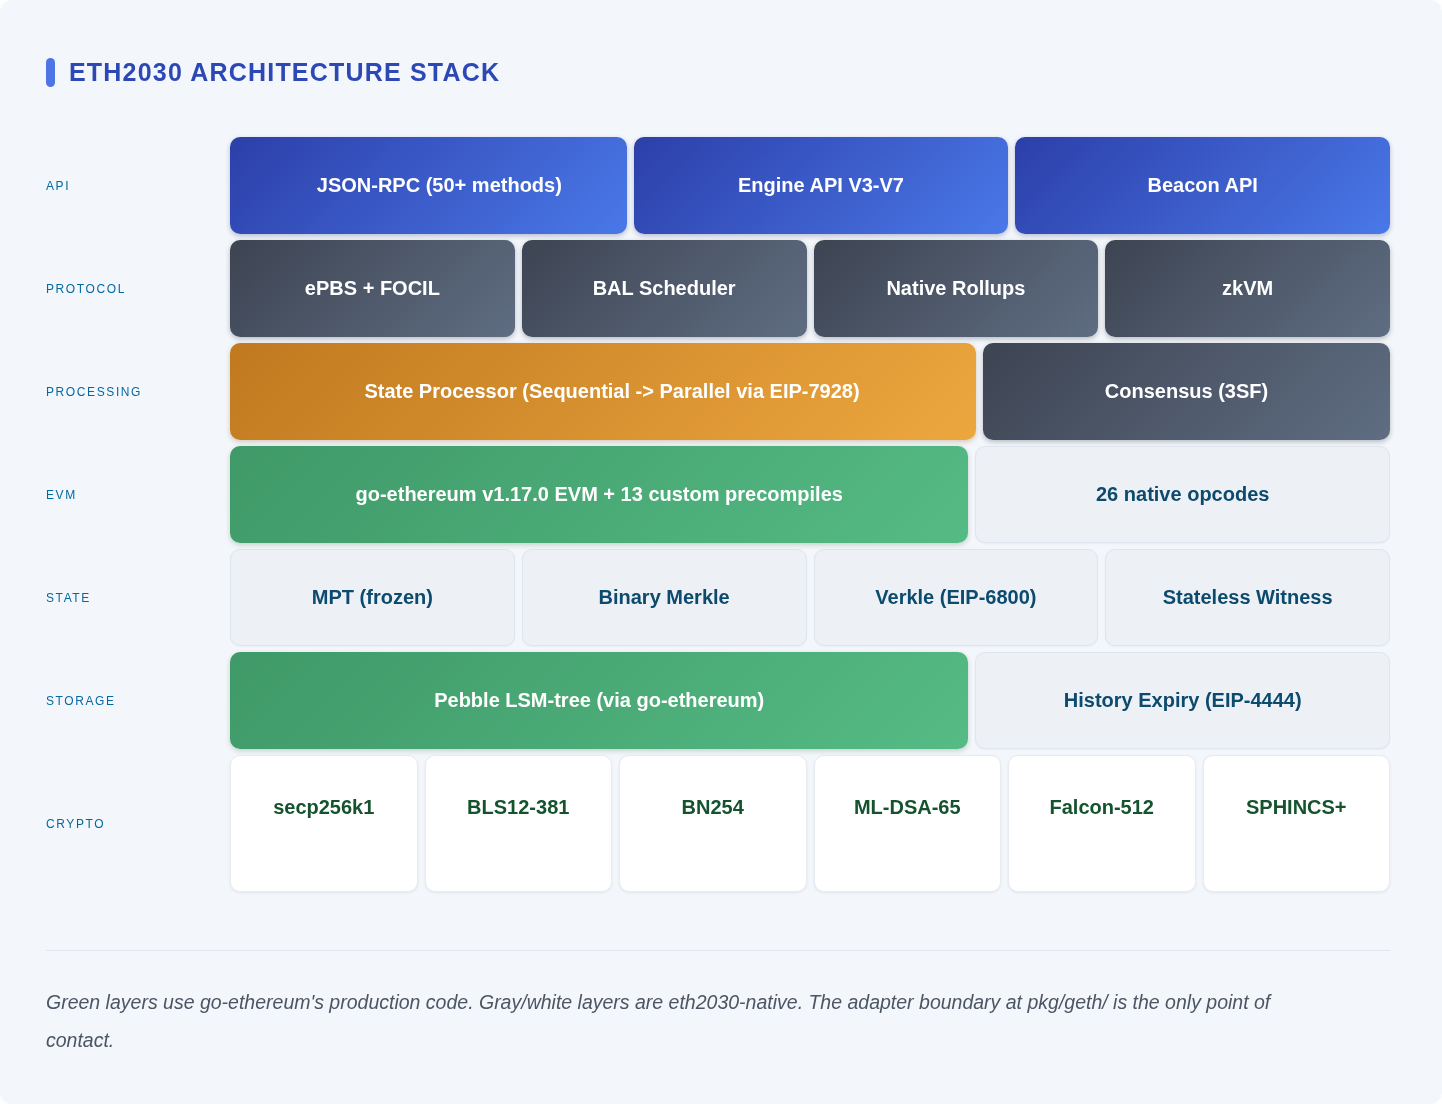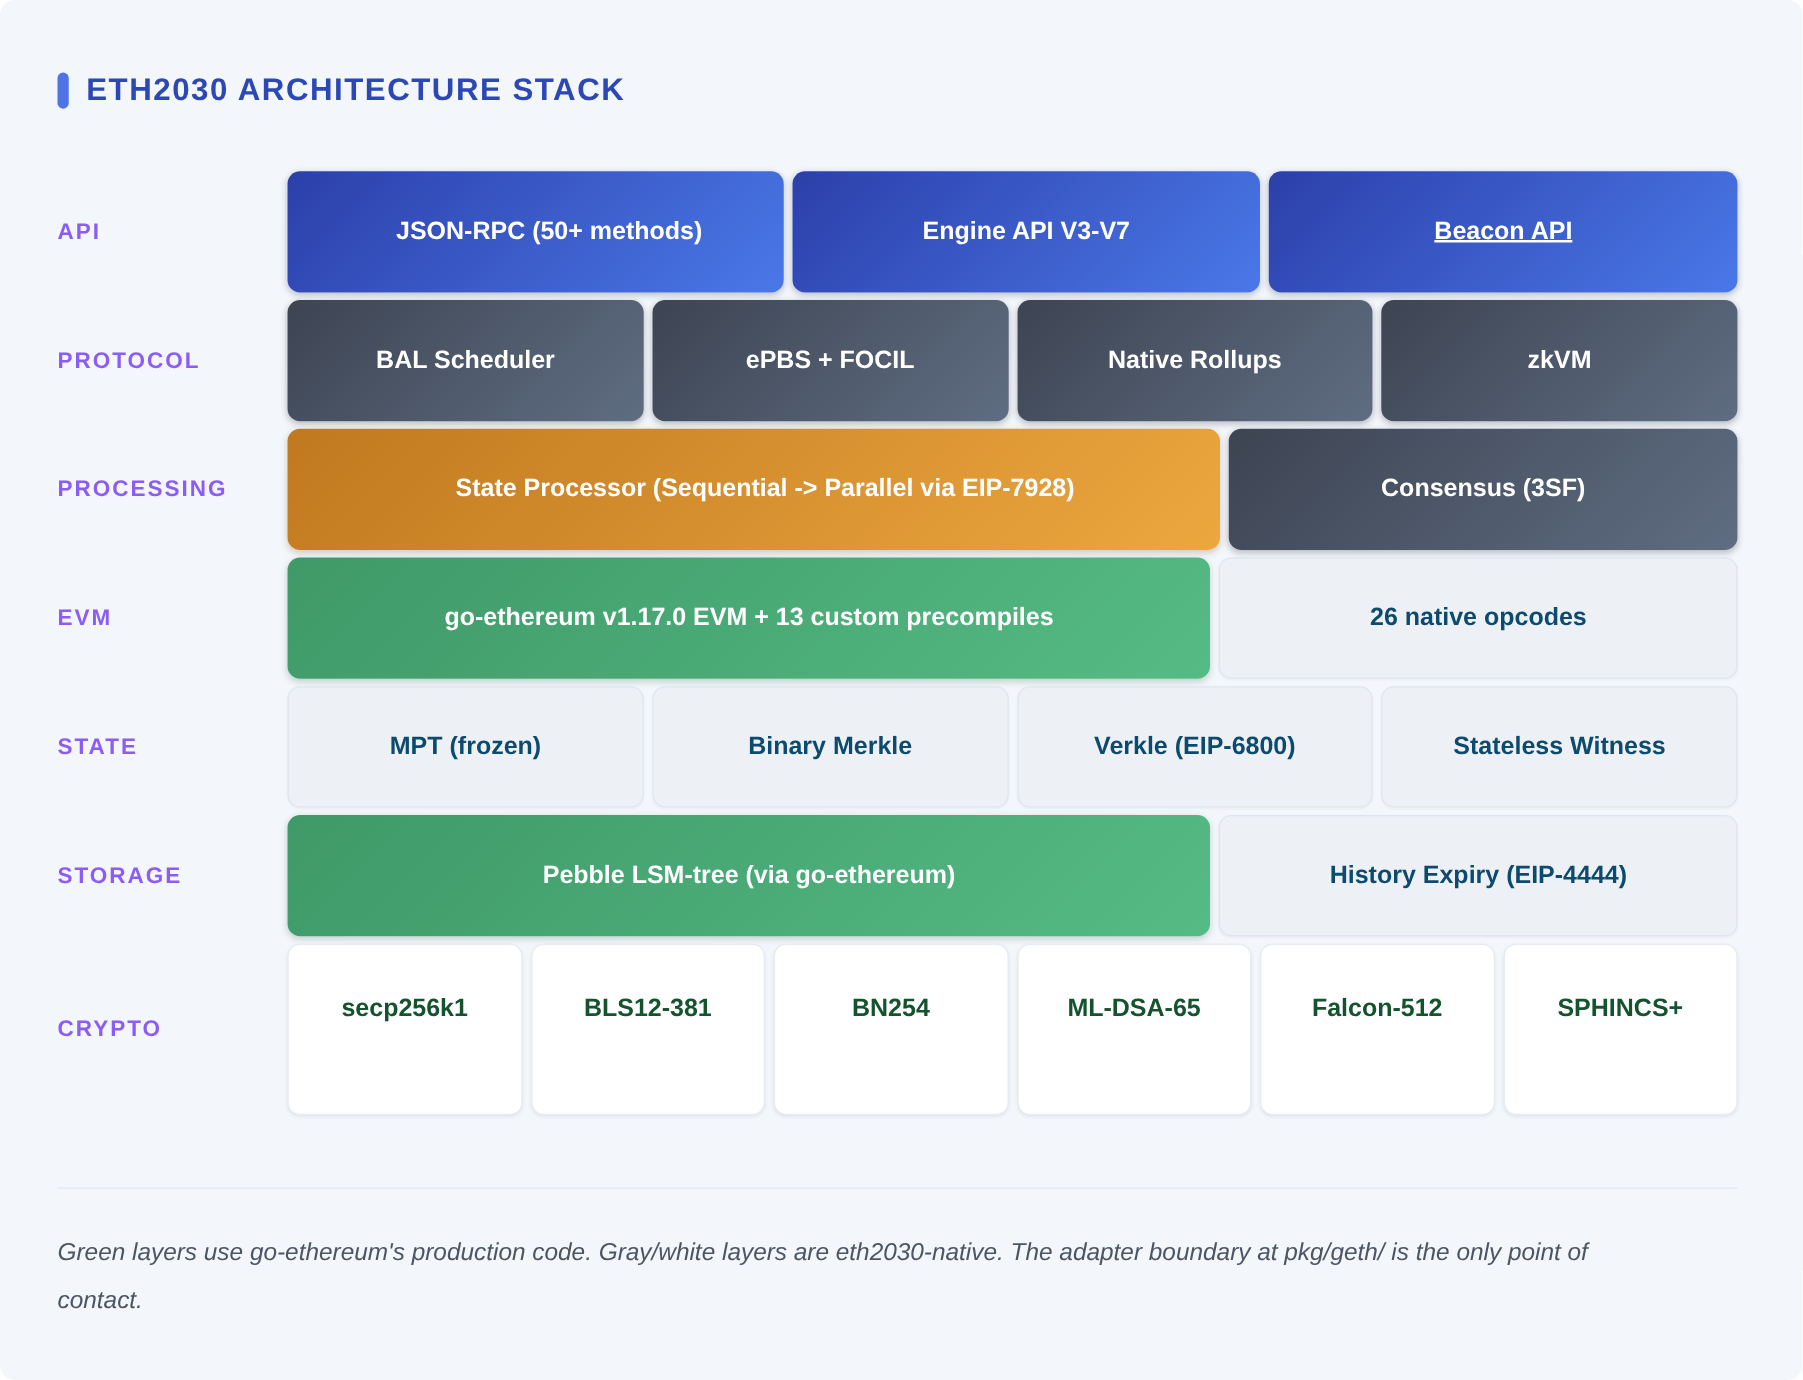--- a/index.html
+++ b/index.html
@@ -25,22 +25,22 @@
   .title {
     font-size: 25px; font-weight: 700; letter-spacing: 1.2px;
     color: #2c48b5;
   }
   
   .stack { display: flex; flex-direction: column; gap: 6px; }
   .row { display: flex; align-items: stretch; }
   .row-label {
     width: 184px; flex: 0 0 184px;
     display: flex; align-items: center;
-    font-size: 18px; font-weight: 700; letter-spacing: 1.6px;
-    color: #8b5cf6; text-transform: uppercase;
+    font-size: 12px; font-weight: 400; letter-spacing: 1.6px;
+    color: #0369a1; text-transform: uppercase;
   }
   .boxes { flex: 1; display: flex; gap: 7px; }
   .box {
     height: 97px; border-radius: 10px;
     display: flex; align-items: center; justify-content: center;
     text-align: center;
     font-size: 20px; font-weight: 600;
     padding: 0 14px;
   }
   .row.tall .box { height: 137px; }
@@ -104,28 +104,28 @@
     <div class="accent-bar"></div>
     <div class="title">ETH2030 ARCHITECTURE STACK</div>
   </div>
 
   <div class="stack">
       <div class="row">
         <div class="row-label">API</div>
         <div class="boxes">
           <div class="box blue" style="flex: 1 1 0px; padding-left: 36px;">JSON-RPC (50+ methods)</div>
           <div class="box blue" style="flex: 1 1 0px;">Engine API V3-V7</div>
-          <div class="box blue" style="flex: 1 1 0px; text-decoration: underline;">Beacon API</div>
+          <div class="box blue" style="flex: 1 1 0px;">Beacon API</div>
         </div>
       </div>
       <div class="row">
         <div class="row-label">PROTOCOL</div>
         <div class="boxes">
+          <div class="box slate" style="flex: 1 1 0px;">ePBS + FOCIL</div>
           <div class="box slate" style="flex: 1 1 0px;">BAL Scheduler</div>
-          <div class="box slate" style="flex: 1 1 0px;">ePBS + FOCIL</div>
           <div class="box slate" style="flex: 1 1 0px;">Native Rollups</div>
           <div class="box slate" style="flex: 1 1 0px;">zkVM</div>
         </div>
       </div>
       <div class="row">
         <div class="row-label">PROCESSING</div>
         <div class="boxes">
           <div class="box orange" style="flex: 750 1 0px;">State Processor (Sequential -&gt; Parallel via EIP-7928)</div>
           <div class="box slate" style="flex: 406 1 0px;">Consensus (3SF)</div>
         </div>

